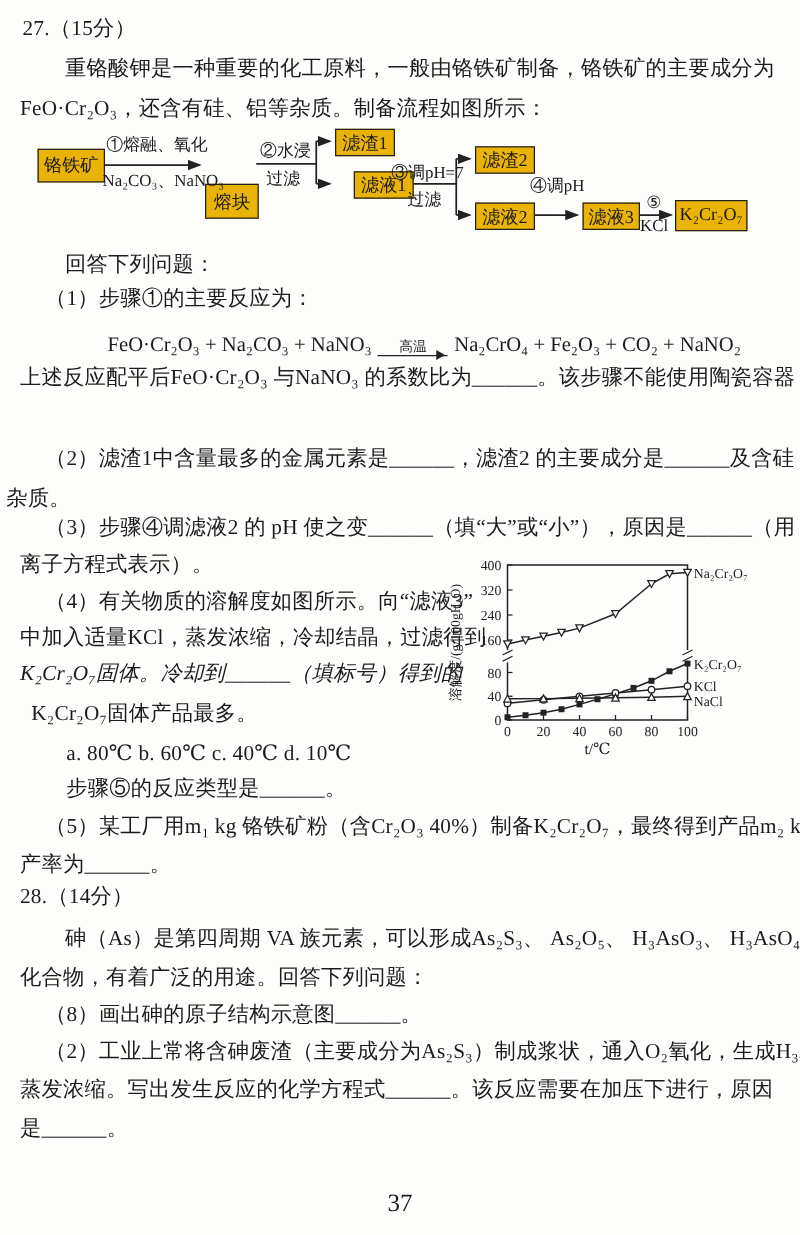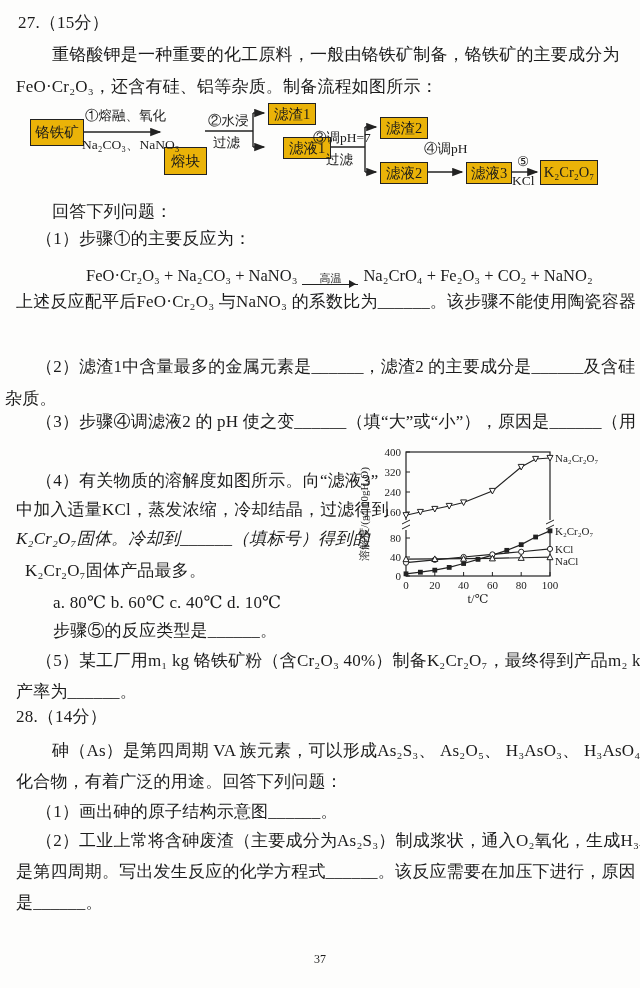--- a/index.html
+++ b/index.html
@@ -46,21 +46,21 @@
   }
   .rxn-arrow .shaft::after {
     content: ""; position: absolute; right: -2px; top: -4.6px;
     border: 4px solid transparent; border-left: 7px solid #222;
   }
   
   .chart { position: absolute; left: 356px; top: 436px; }
   .chart text { font-family: "Liberation Serif", "DejaVu Serif", serif; }
   .pagenum {
     position: absolute; left: 0; top: 952px; width: 640px;
-    text-align: center; font-size: 12px;
+    text-align: center; font-size: 20px;
   }
 </style>
 </head>
 <body>
 
 <div class="page">
 
   <div class="line" style="left:18px; top:12px;">27.（15分）</div>
   <div class="line" style="left:52px; top:44px;">重铬酸钾是一种重要的化工原料，一般由铬铁矿制备，铬铁矿的主要成分为</div>
   <div class="line" style="left:16px; top:76px;">FeO·Cr₂O₃，还含有硅、铝等杂质。制备流程如图所示：</div>
@@ -115,20 +115,21 @@
       <span class="cond">高温</span>
       <span class="shaft"></span>
     </span>
     <span>Na₂CrO₄ + Fe₂O₃ + CO₂ + NaNO₂</span>
   </div>
 
   <div class="line" style="left:16px; top:291px;">上述反应配平后FeO·Cr₂O₃ 与NaNO₃ 的系数比为______。该步骤不能使用陶瓷容器，</div>
   <div class="line" style="left:36px; top:356px;">（2）滤渣1中含量最多的金属元素是______，滤渣2 的主要成分是______及含硅</div>
   <div class="line" style="left:5px; top:388px;">杂质。</div>
   <div class="line" style="left:36px; top:411px;">（3）步骤④调滤液2 的 pH 使之变______（填“大”或“小”），原因是______（用</div>
+  <div class="line" style="left:16px; top:441px;">离子方程式表示）。</div>
   <div class="line" style="left:36px; top:470px;">（4）有关物质的溶解度如图所示。向“滤液3”</div>
   <div class="line" style="left:16px; top:499px;">中加入适量KCl，蒸发浓缩，冷却结晶，过滤得到</div>
   <div class="line" style="left:16px; top:528px;font-style:italic;">K₂Cr₂O₇固体。冷却到______（填标号）得到的</div>
   <div class="line" style="left:25px; top:560px;">K₂Cr₂O₇固体产品最多。</div>
   <div class="line" style="left:53px; top:592px;">a. 80℃   b. 60℃   c. 40℃   d. 10℃</div>
   <div class="line" style="left:53px; top:620px;">步骤⑤的反应类型是______。</div>
   <div class="line" style="left:36px; top:650px;">（5）某工厂用m₁ kg 铬铁矿粉（含Cr₂O₃ 40%）制备K₂Cr₂O₇，最终得到产品m₂ kg，</div>
   <div class="line" style="left:16px; top:681px;">产率为______。</div>
 
   <svg id="chart-svg" class="chart" width="284" height="172">
@@ -205,19 +206,19 @@
       <text x="199" y="98.85" text-anchor="start" font-size="11" fill="#222">K₂Cr₂O₇</text>
       <text x="199" y="116.925" text-anchor="start" font-size="11" fill="#222">KCl</text>
       <text x="199" y="128.925" text-anchor="start" font-size="11" fill="#222">NaCl</text>
       <text x="122" y="167" text-anchor="middle" font-size="12.5" fill="#222">t/℃</text>
       <text x="0" y="0" text-anchor="middle" font-size="11" fill="#222" transform="translate(12,78) rotate(-90)">溶解度/(g/100gH₂O)</text>
     </svg>
 
   <div class="line" style="left:16px; top:706px;">28.（14分）</div>
   <div class="line" style="left:52px; top:740px;">砷（As）是第四周期 VA 族元素，可以形成As₂S₃、 As₂O₅、 H₃AsO₃、 H₃AsO₄等</div>
   <div class="line" style="left:16px; top:771px;">化合物，有着广泛的用途。回答下列问题：</div>
-  <div class="line" style="left:36px; top:801px;">（1）画出砷的原子结构示意图______。</div>
+  <div class="line" style="left:36px; top:801px;">（8）画出砷的原子结构示意图______。</div>
   <div class="line" style="left:36px; top:830px;">（2）工业上常将含砷废渣（主要成分为As₂S₃）制成浆状，通入O₂氧化，生成H₃AsO₄</div>
-  <div class="line" style="left:16px; top:861px;">是第四周期。写出发生反应的化学方程式______。该反应需要在加压下进行，原因</div>
+  <div class="line" style="left:16px; top:861px;">蒸发浓缩。写出发生反应的化学方程式______。该反应需要在加压下进行，原因</div>
   <div class="line" style="left:16px; top:892px;">是______。</div>
 
   <div class="pagenum">37</div>
 </div>
 
 </body></html>

